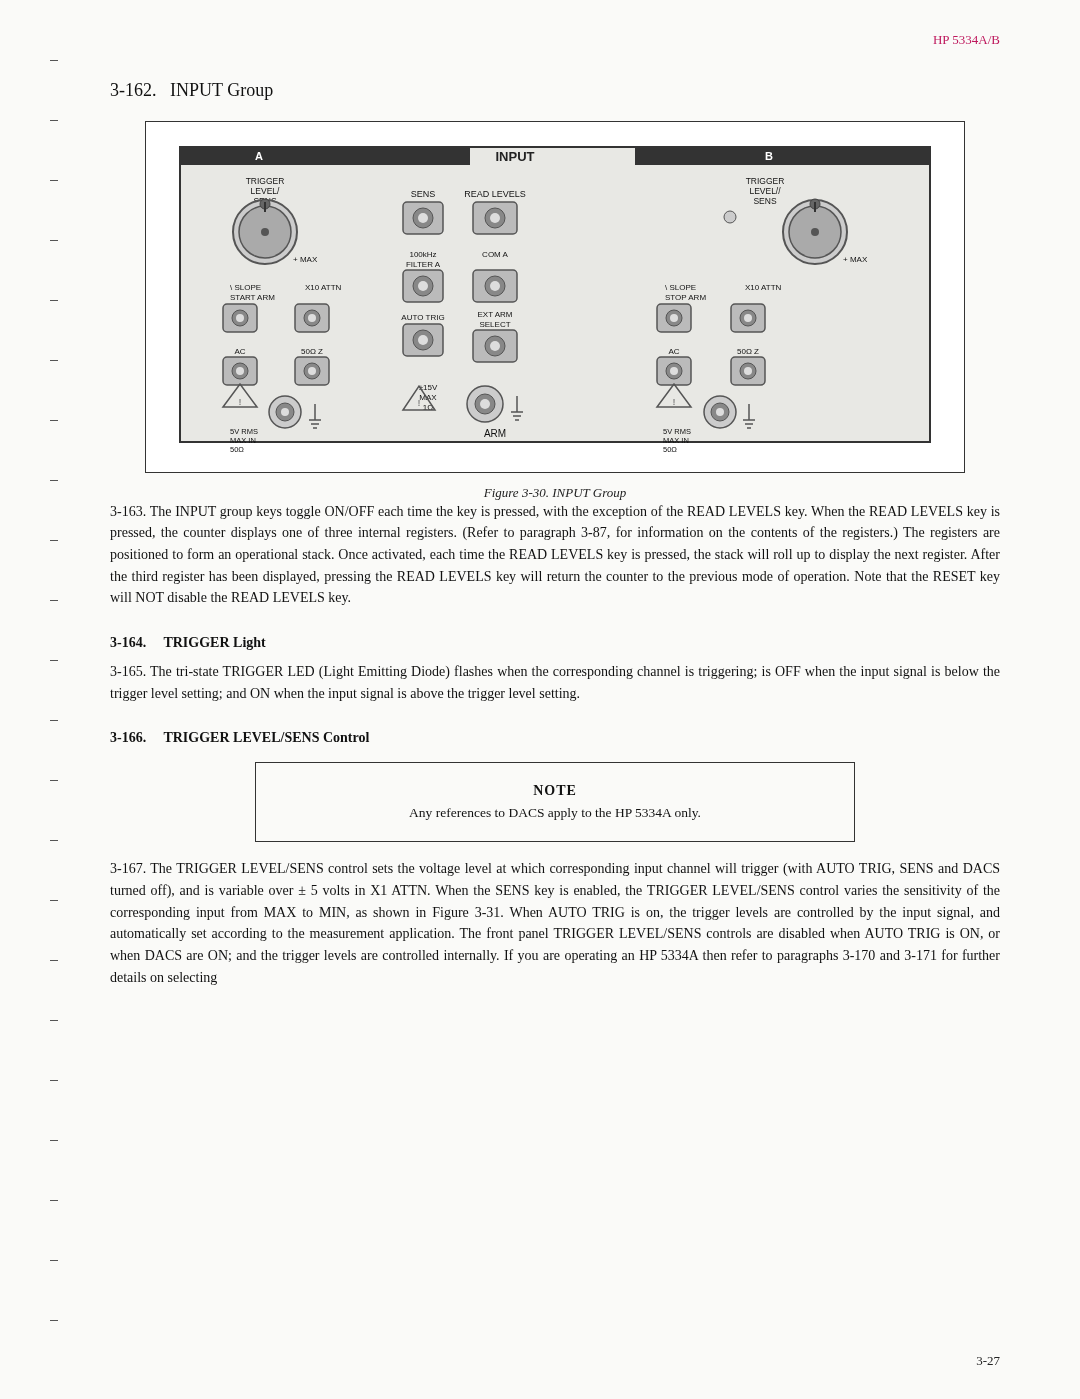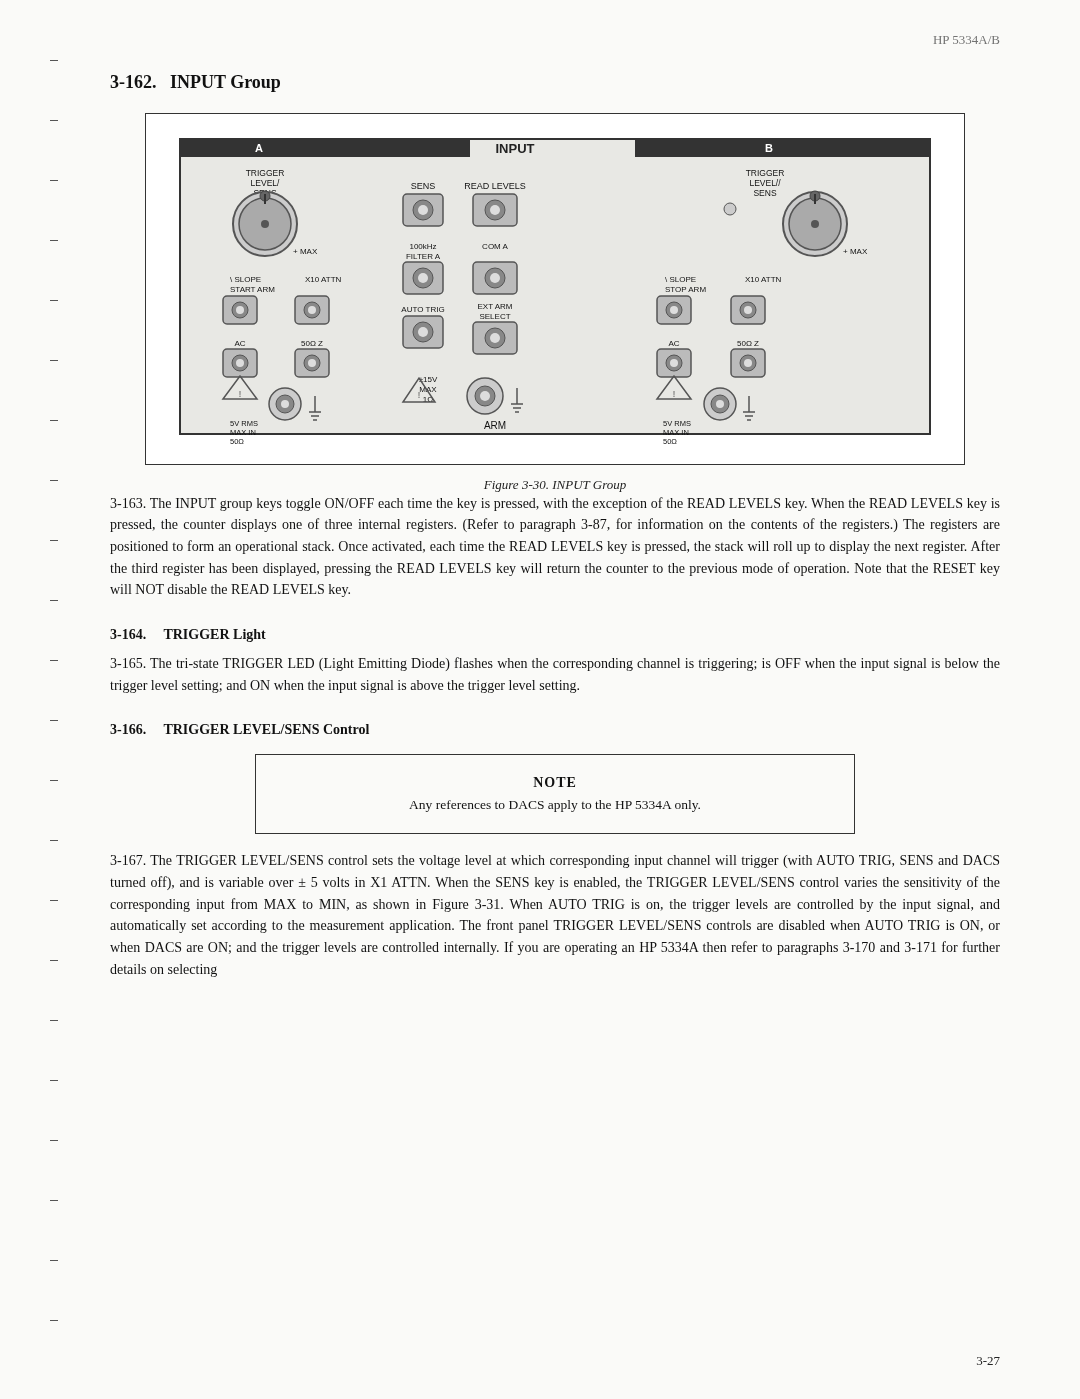--- a/index.html
+++ b/index.html
@@ -42,30 +42,30 @@
       content: '';
       display: inline-block;
       width: 8px;
       height: 1px;
       background: #555;
     }
 
     
     .page-header {
       text-align: right;
-      margin-bottom: 22px;
+      margin-bottom: 30px;
       font-size: 13px;
-      color: #737373;
+      color: #be185d;
       line-height: 1.5;
     }
 
     
     .section-title {
       font-size: 18px;
-      font-weight: bold;
+      font-weight: normal;
       margin-bottom: 20px;
       font-family: 'Times New Roman', Times, serif;
     }
 
     
     .figure-container {
       border: 1.5px solid #333;
       margin: 0 auto 12px auto;
       padding: 20px 15px 15px;
       background: #fff;

